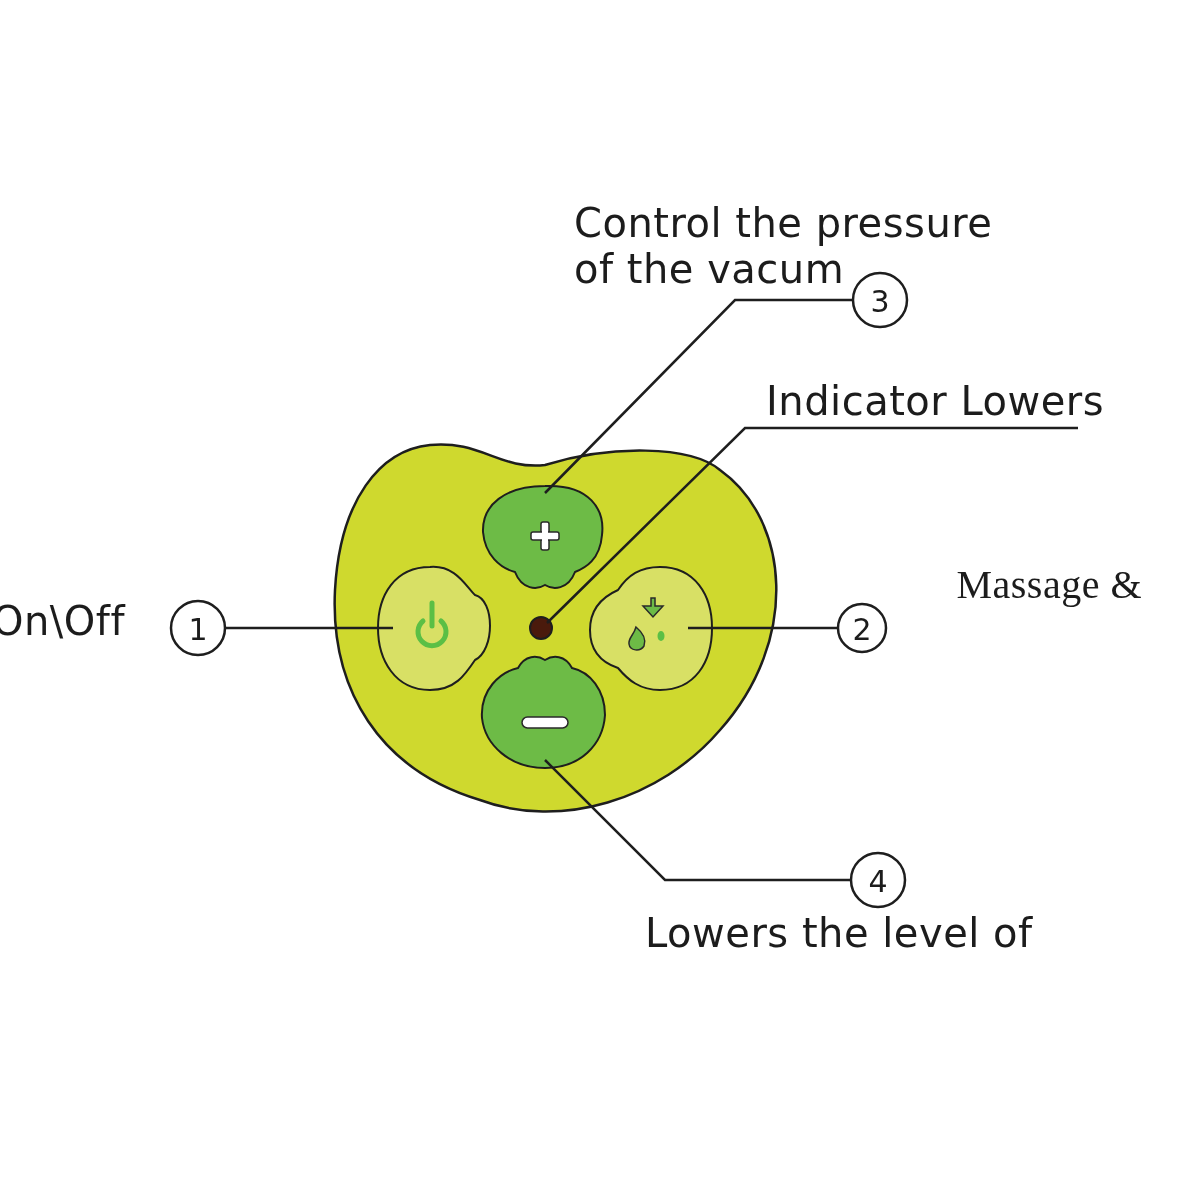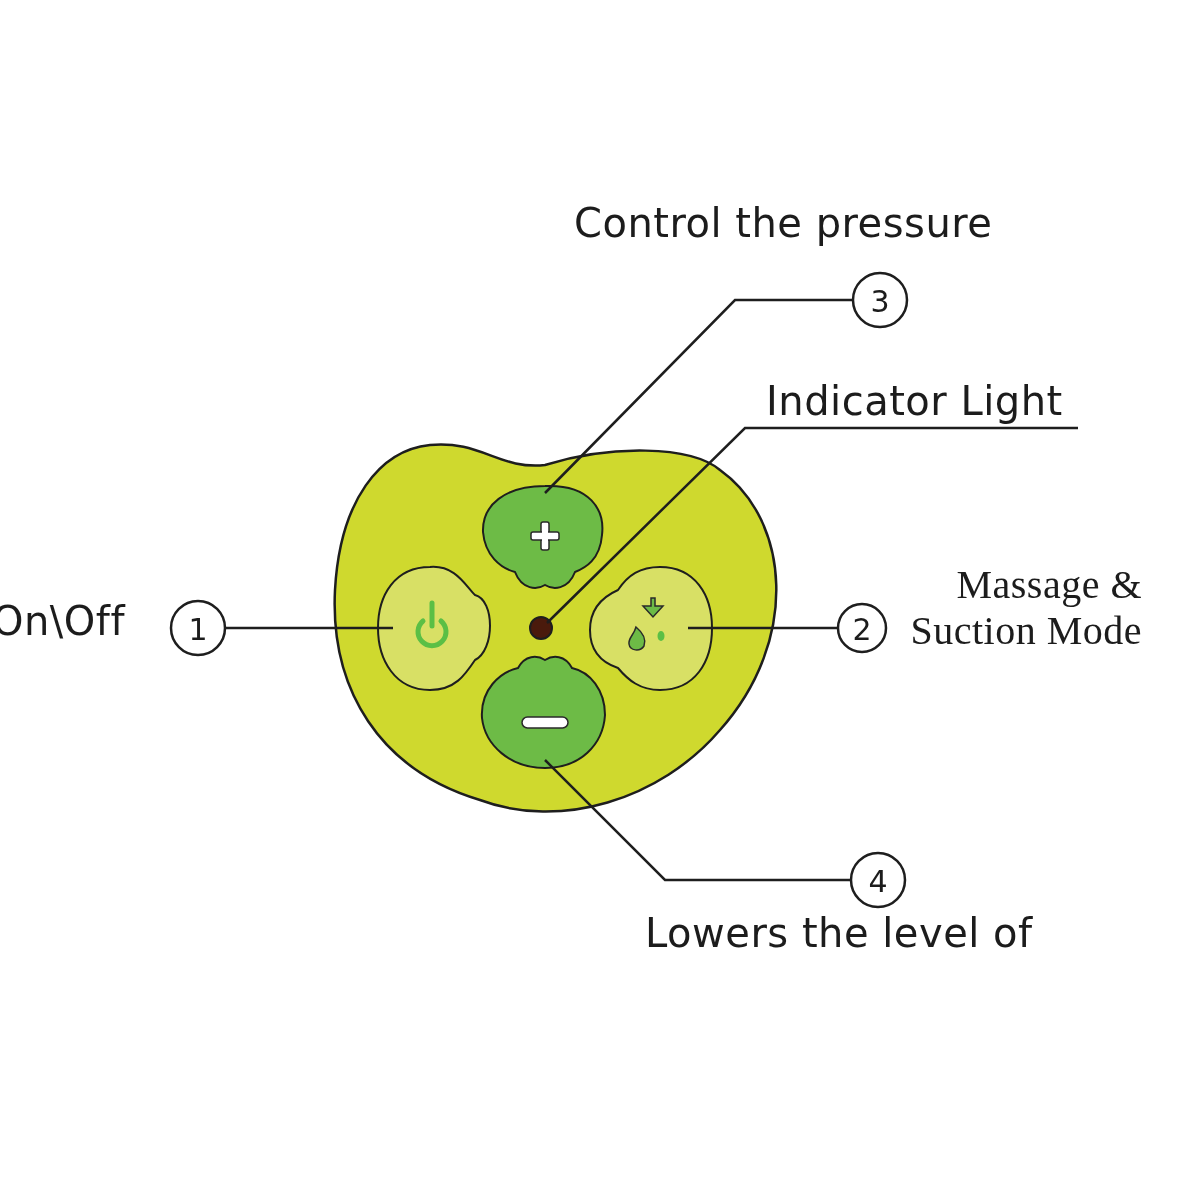--- a/index.html
+++ b/index.html
@@ -75,26 +75,26 @@
     <text class="num" x="878" y="881">4</text>
   </g>
 </svg>
 
 <div class="lbl" style="left:-8px; top:598px;">
   <span>On\Off</span>
 </div>
 
 <div class="lbl" style="left:857px; top:562px; text-align:right; width:285px;font-family:Liberation Serif, serif;">
   <div>Massage &amp;</div>
-  <div>Suction Mode</div>
 </div>
 
 <div class="lbl" style="left:574px; top:200px;">
   <div>Control the pressure</div>
+  <div>of the vacum</div>
 </div>
 
 <div class="lbl" style="left:766px; top:378px;">
-  <span>Indicator Light</span>
+  <span>Indicator Lowers</span>
 </div>
 
 <div class="lbl" style="left:645px; top:910px;text-align:right;">
   <div>Lowers the level of</div>
 </div>
 
 </body></html>

